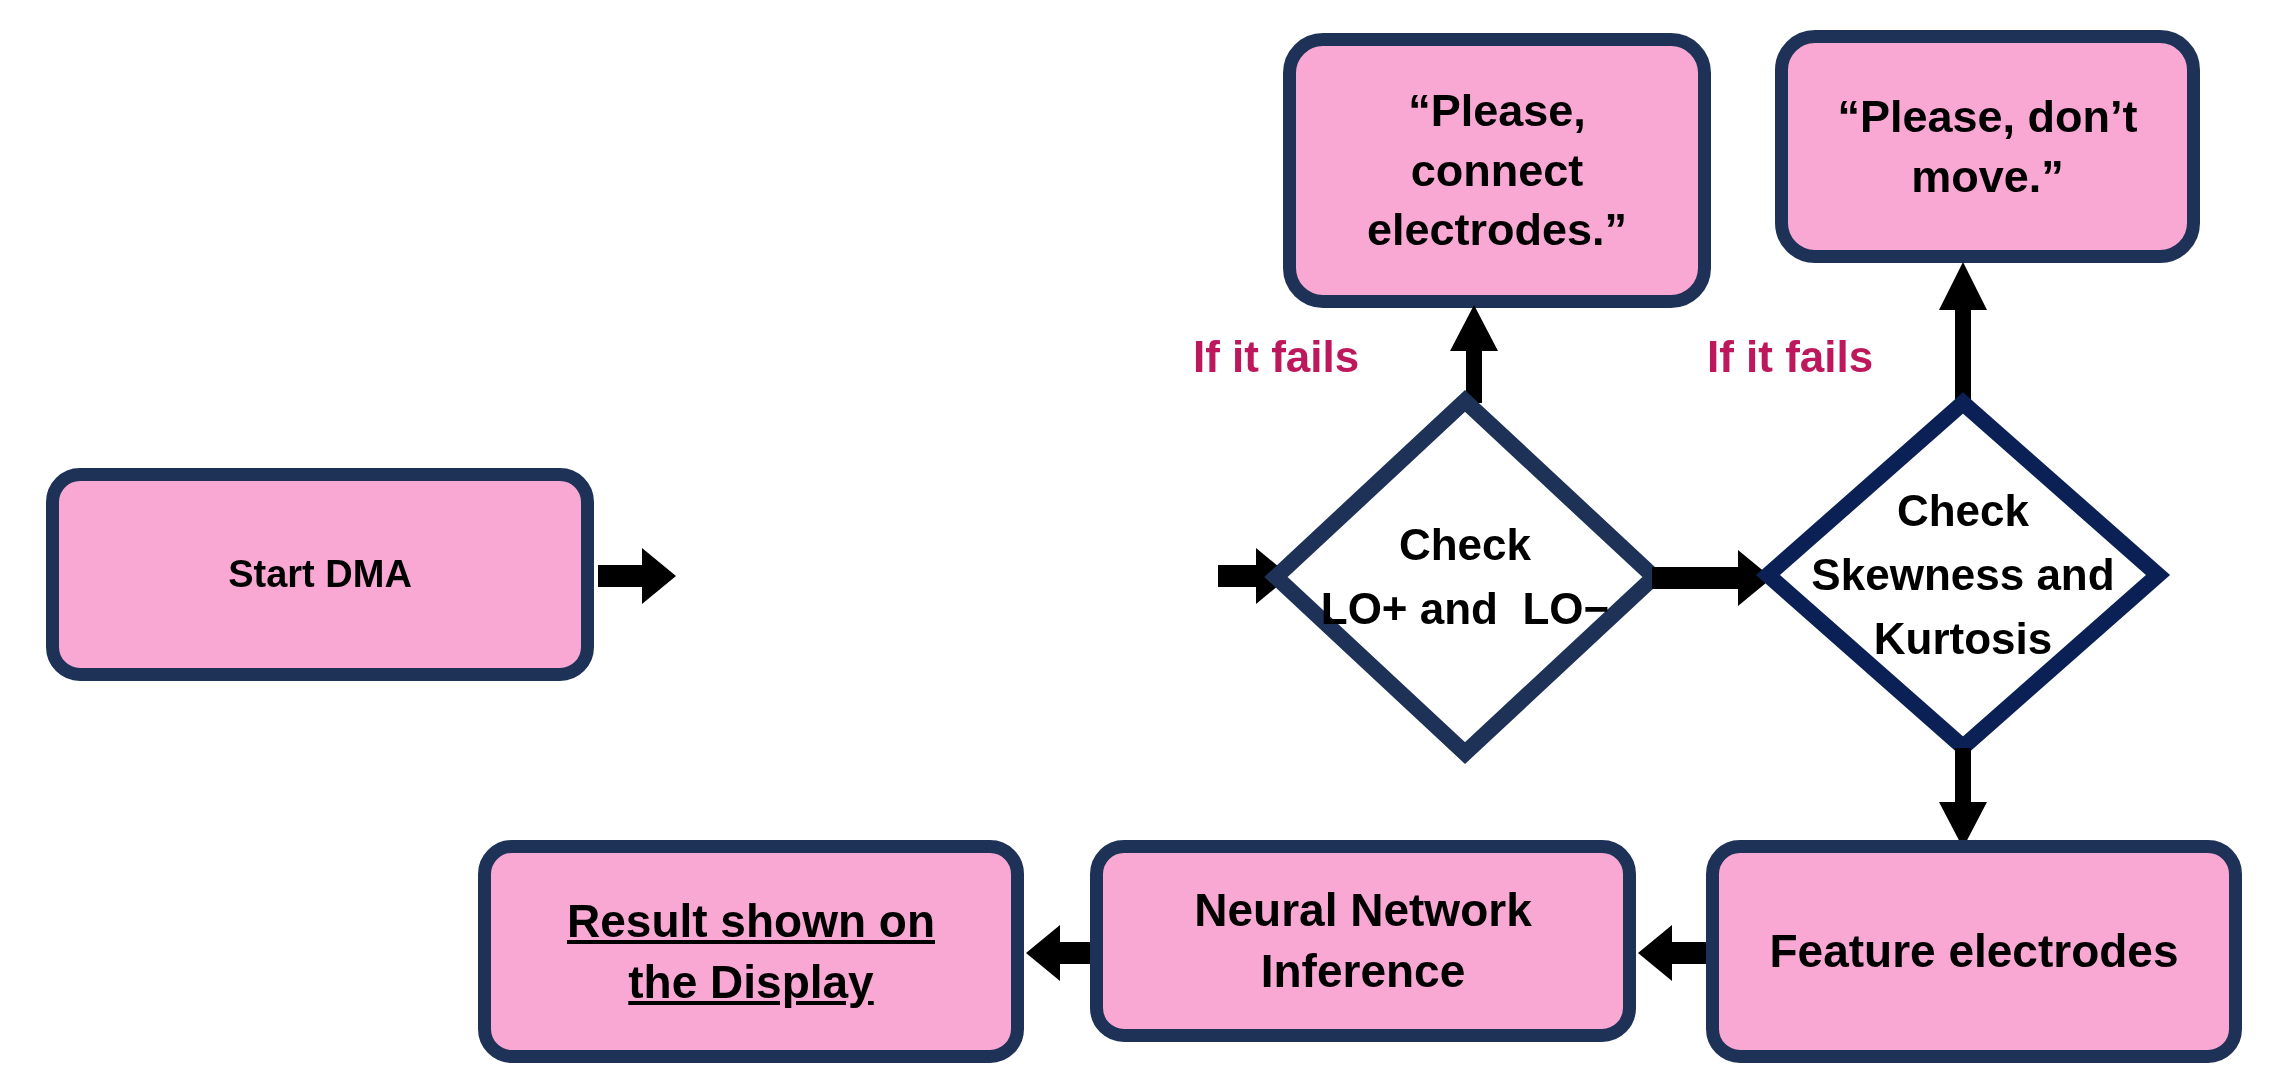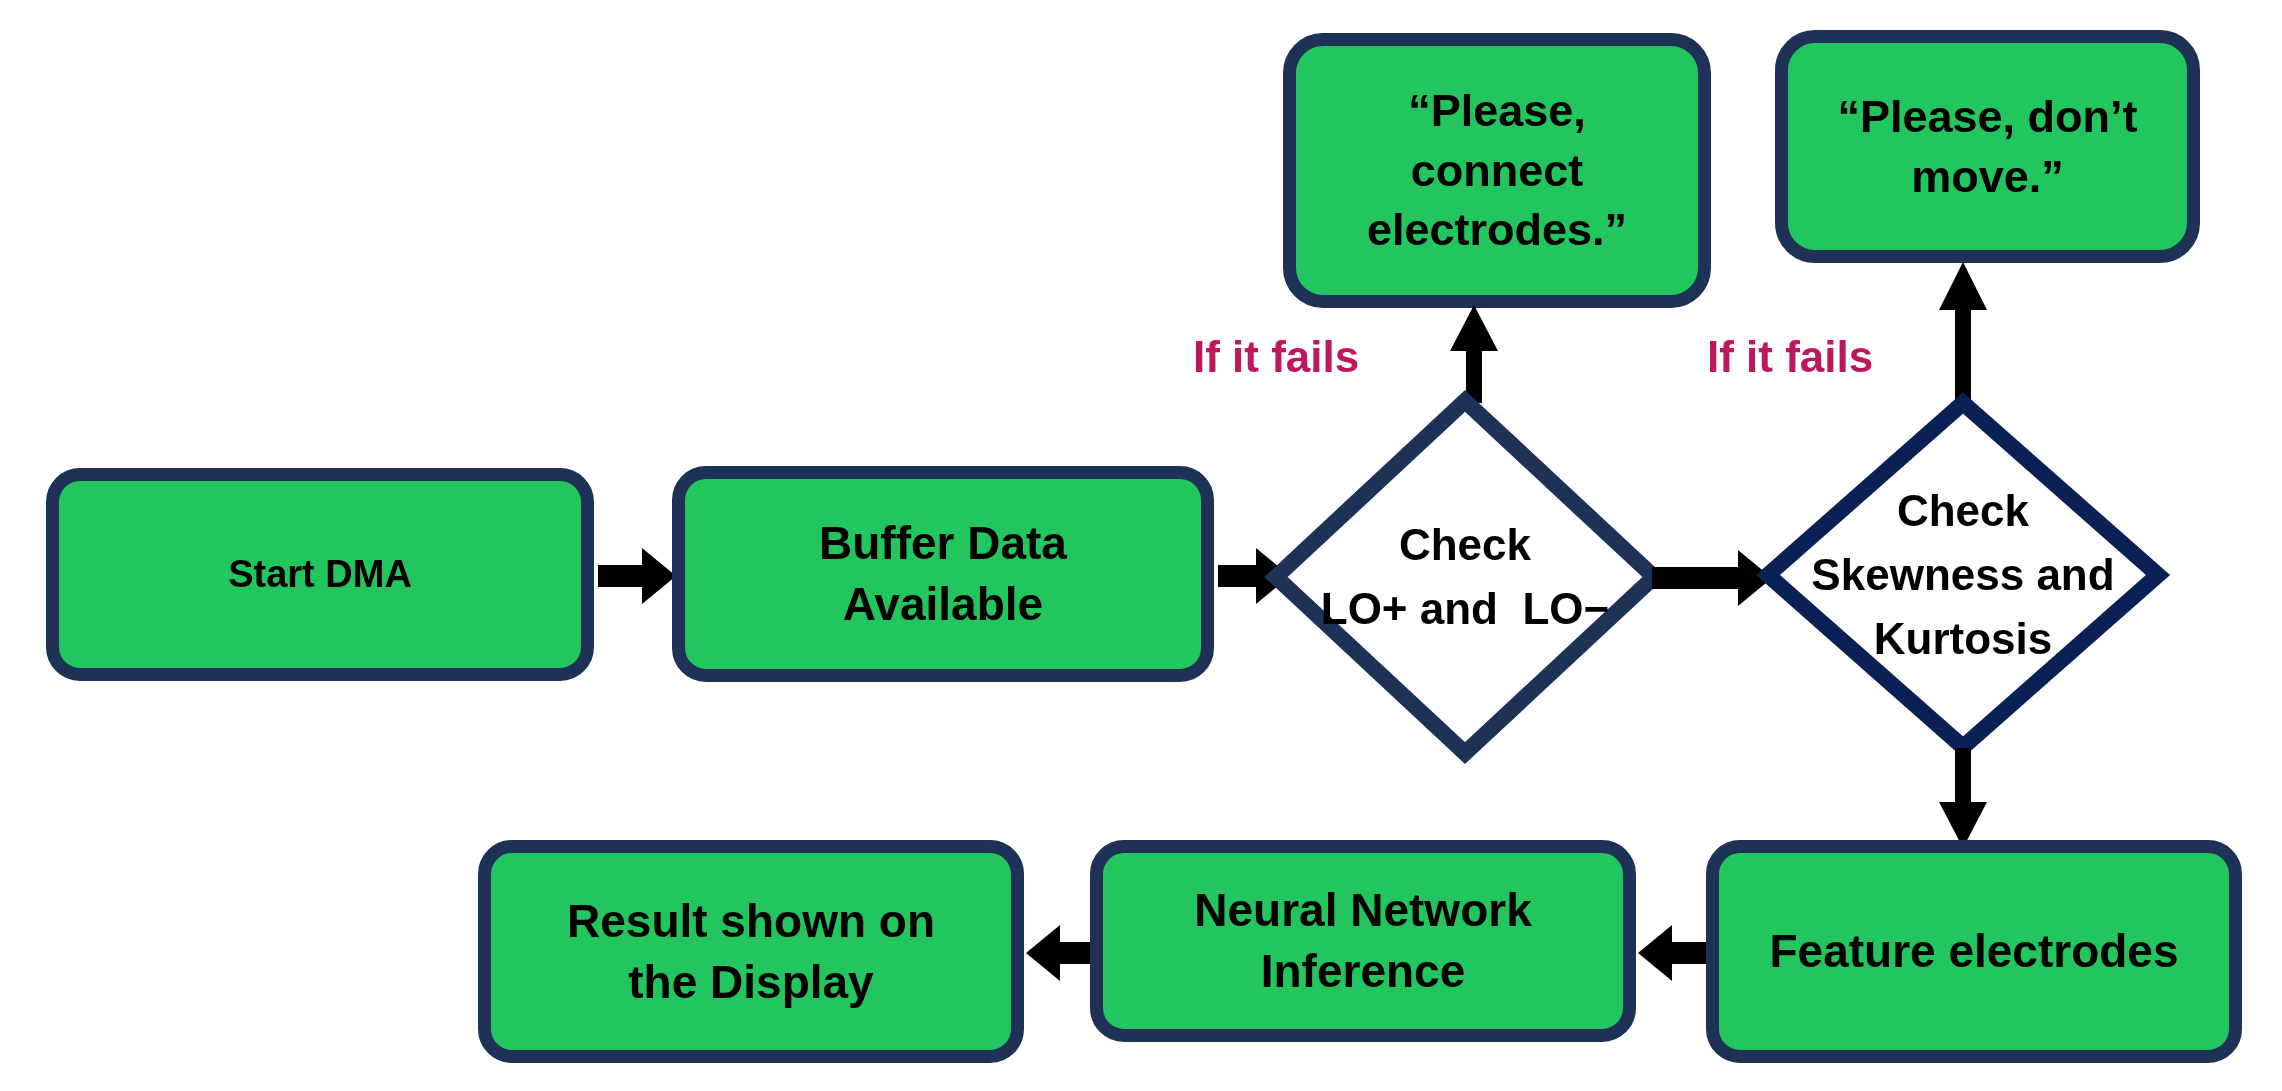--- a/index.html
+++ b/index.html
@@ -13,21 +13,21 @@
     height: 1091px;
     background: #ffffff;
     overflow: hidden;
     font-family: "Liberation Sans", "DejaVu Sans", sans-serif;
   }
 
   
   .node-box {
     position: absolute;
     box-sizing: border-box;
-    background: #22c55e;
+    background: #f9a8d4;
     border: 13px solid #1e3157;
     border-radius: 34px;
     display: flex;
     align-items: center;
     justify-content: center;
     text-align: center;
   }
   .node-box .node-label {
     color: #000000;
     font-weight: bold;
@@ -108,24 +108,20 @@
   <div class="node-box" style="left:46px; top:468px; width:548px; height:213px;">
     <div class="node-label" style="font-size:38px;">Start DMA</div>
   </div>
 
   <div class="arrow" style="left:598px; top:548px; width:78px; height:56px;">
     <svg width="78" height="56" viewBox="0 0 78 56">
       <polygon points="0,17 44,17 44,0 78,28 44,56 44,39 0,39" fill="#000000"></polygon>
     </svg>
   </div>
 
-  <div class="node-box" style="left:672px; top:466px; width:542px; height:216px;">
-    <div class="node-label" style="font-size:46px;">Buffer Data
-Available</div>
-  </div>
 
   <div class="arrow" style="left:1218px; top:548px; width:72px; height:56px;">
     <svg width="72" height="56" viewBox="0 0 72 56">
       <polygon points="0,17 38,17 38,0 72,28 38,56 38,39 0,39" fill="#000000"></polygon>
     </svg>
   </div>
 
   <div class="diamond" style="left:1268px; top:393px; width:394px; height:368px;">
     <svg width="394" height="368" viewBox="0 0 394 368">
       <polygon points="197,8 386,184 197,360 8,184" fill="#ffffff" stroke="#1e3157" stroke-width="16" stroke-linejoin="miter"></polygon>
@@ -148,21 +144,21 @@
 Skewness and
 Kurtosis</div>
   </div>
 
   <div class="arrow" style="left:1937px; top:748px; width:52px; height:100px;">
     <svg width="52" height="100" viewBox="0 0 52 100">
       <polygon points="18,0 34,0 34,54 50,54 26,100 2,54 18,54" fill="#000000"></polygon>
     </svg>
   </div>
 
-  <div class="node-box" style="left:478px; top:840px; width:546px; height:223px;">
+  <div class="node-box" style="left:478px; top:840px; width:546px; height:223px;text-decoration:underline;">
     <div class="node-label" style="font-size:46px;">Result shown on
 the Display</div>
   </div>
 
   <div class="arrow" style="left:1026px; top:925px; width:74px; height:56px;">
     <svg width="74" height="56" viewBox="0 0 74 56">
       <polygon points="0,28 34,0 34,17 74,17 74,39 34,39 34,56" fill="#000000"></polygon>
     </svg>
   </div>
 

